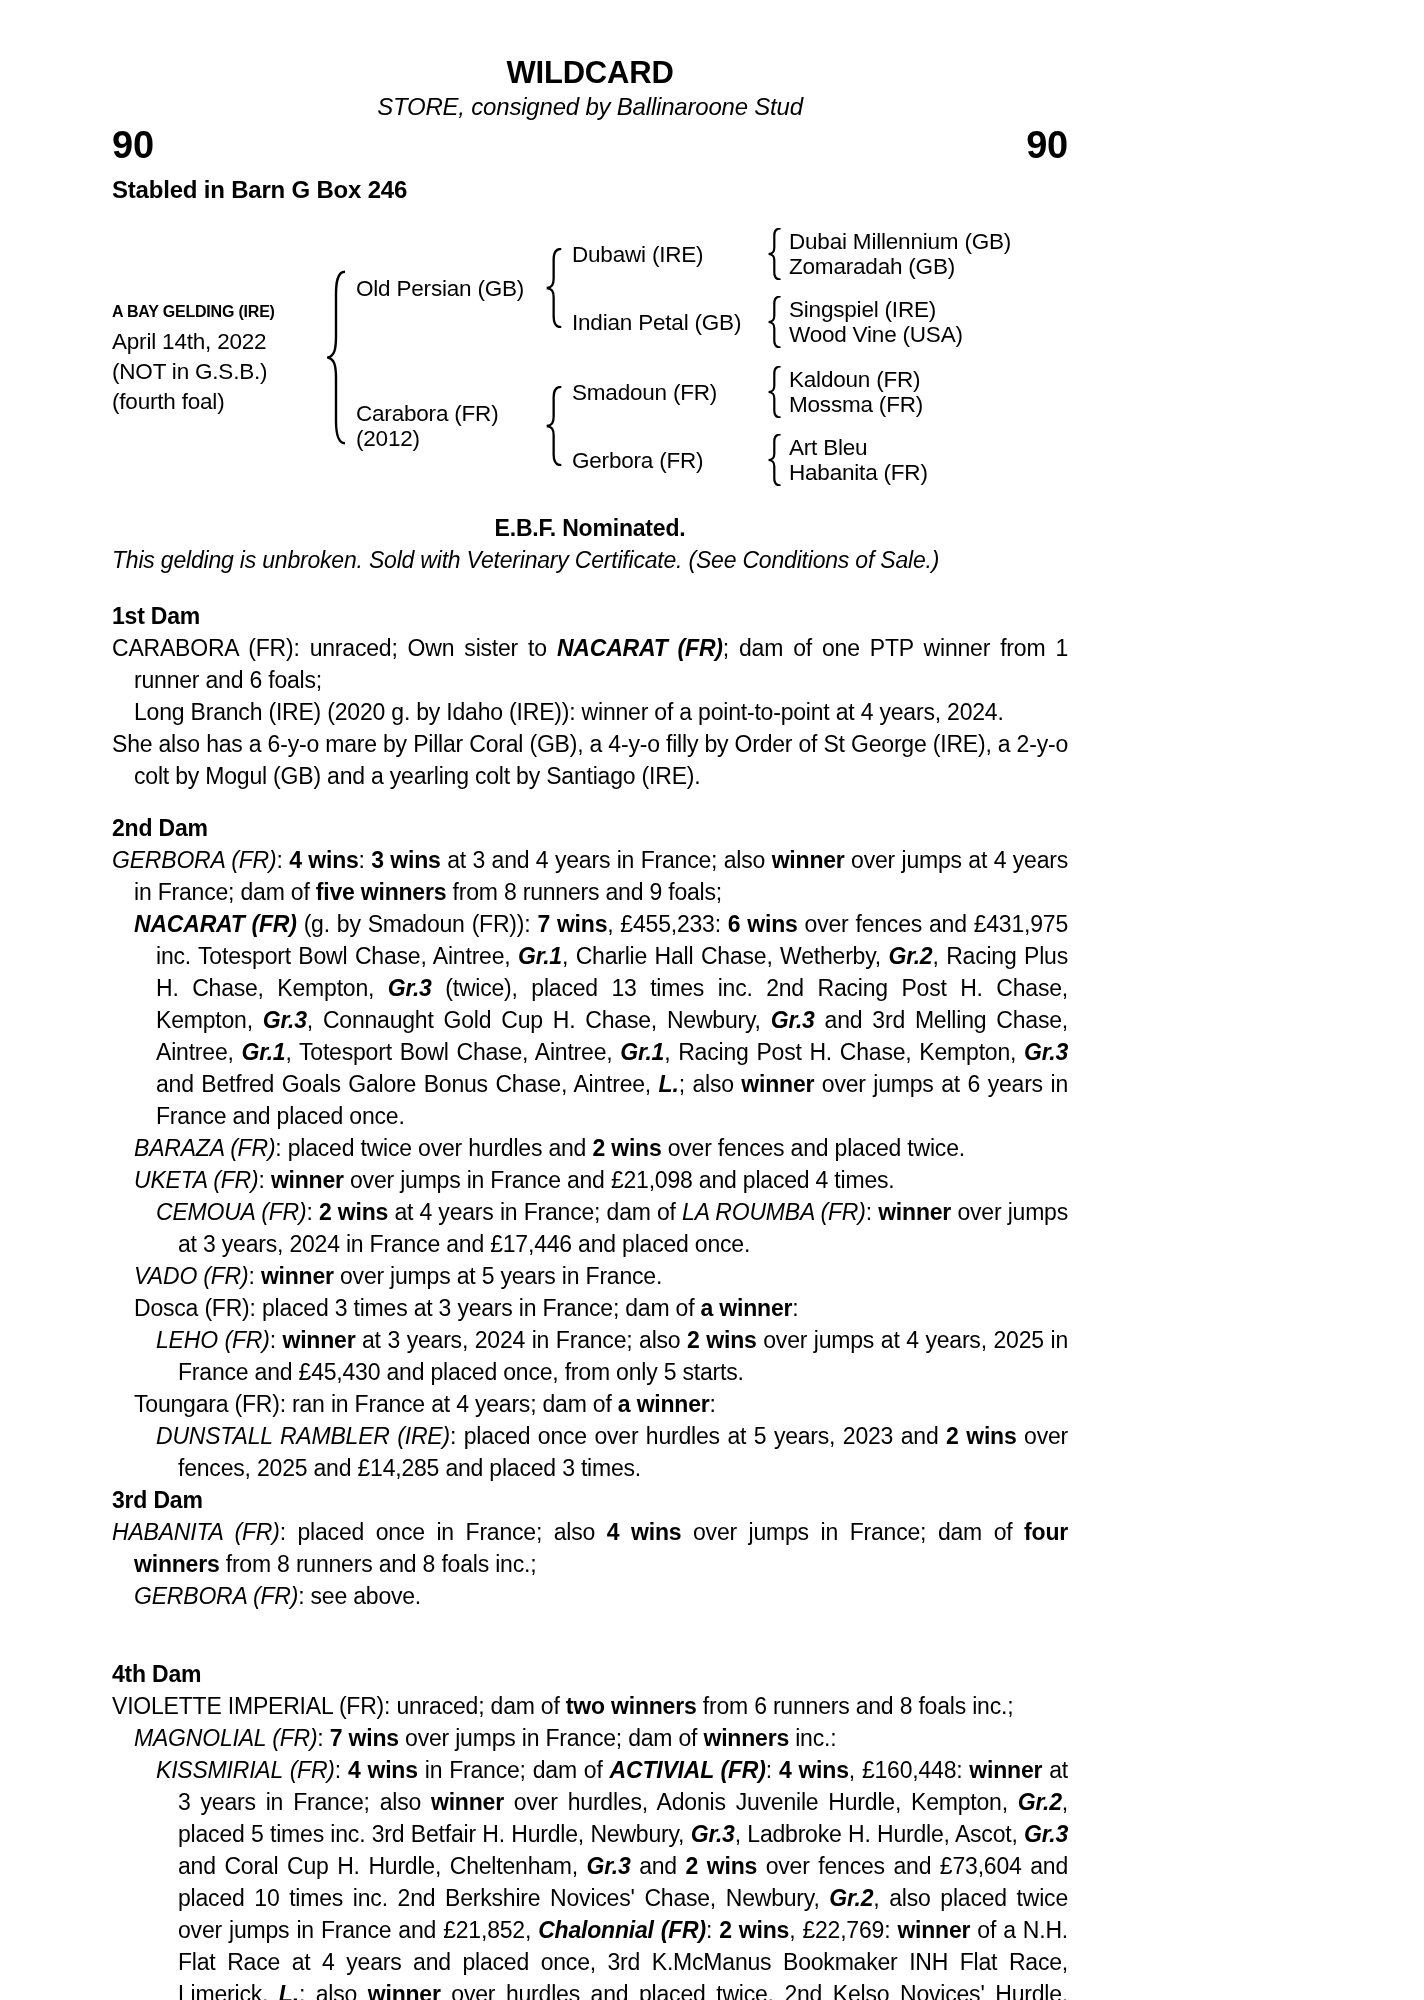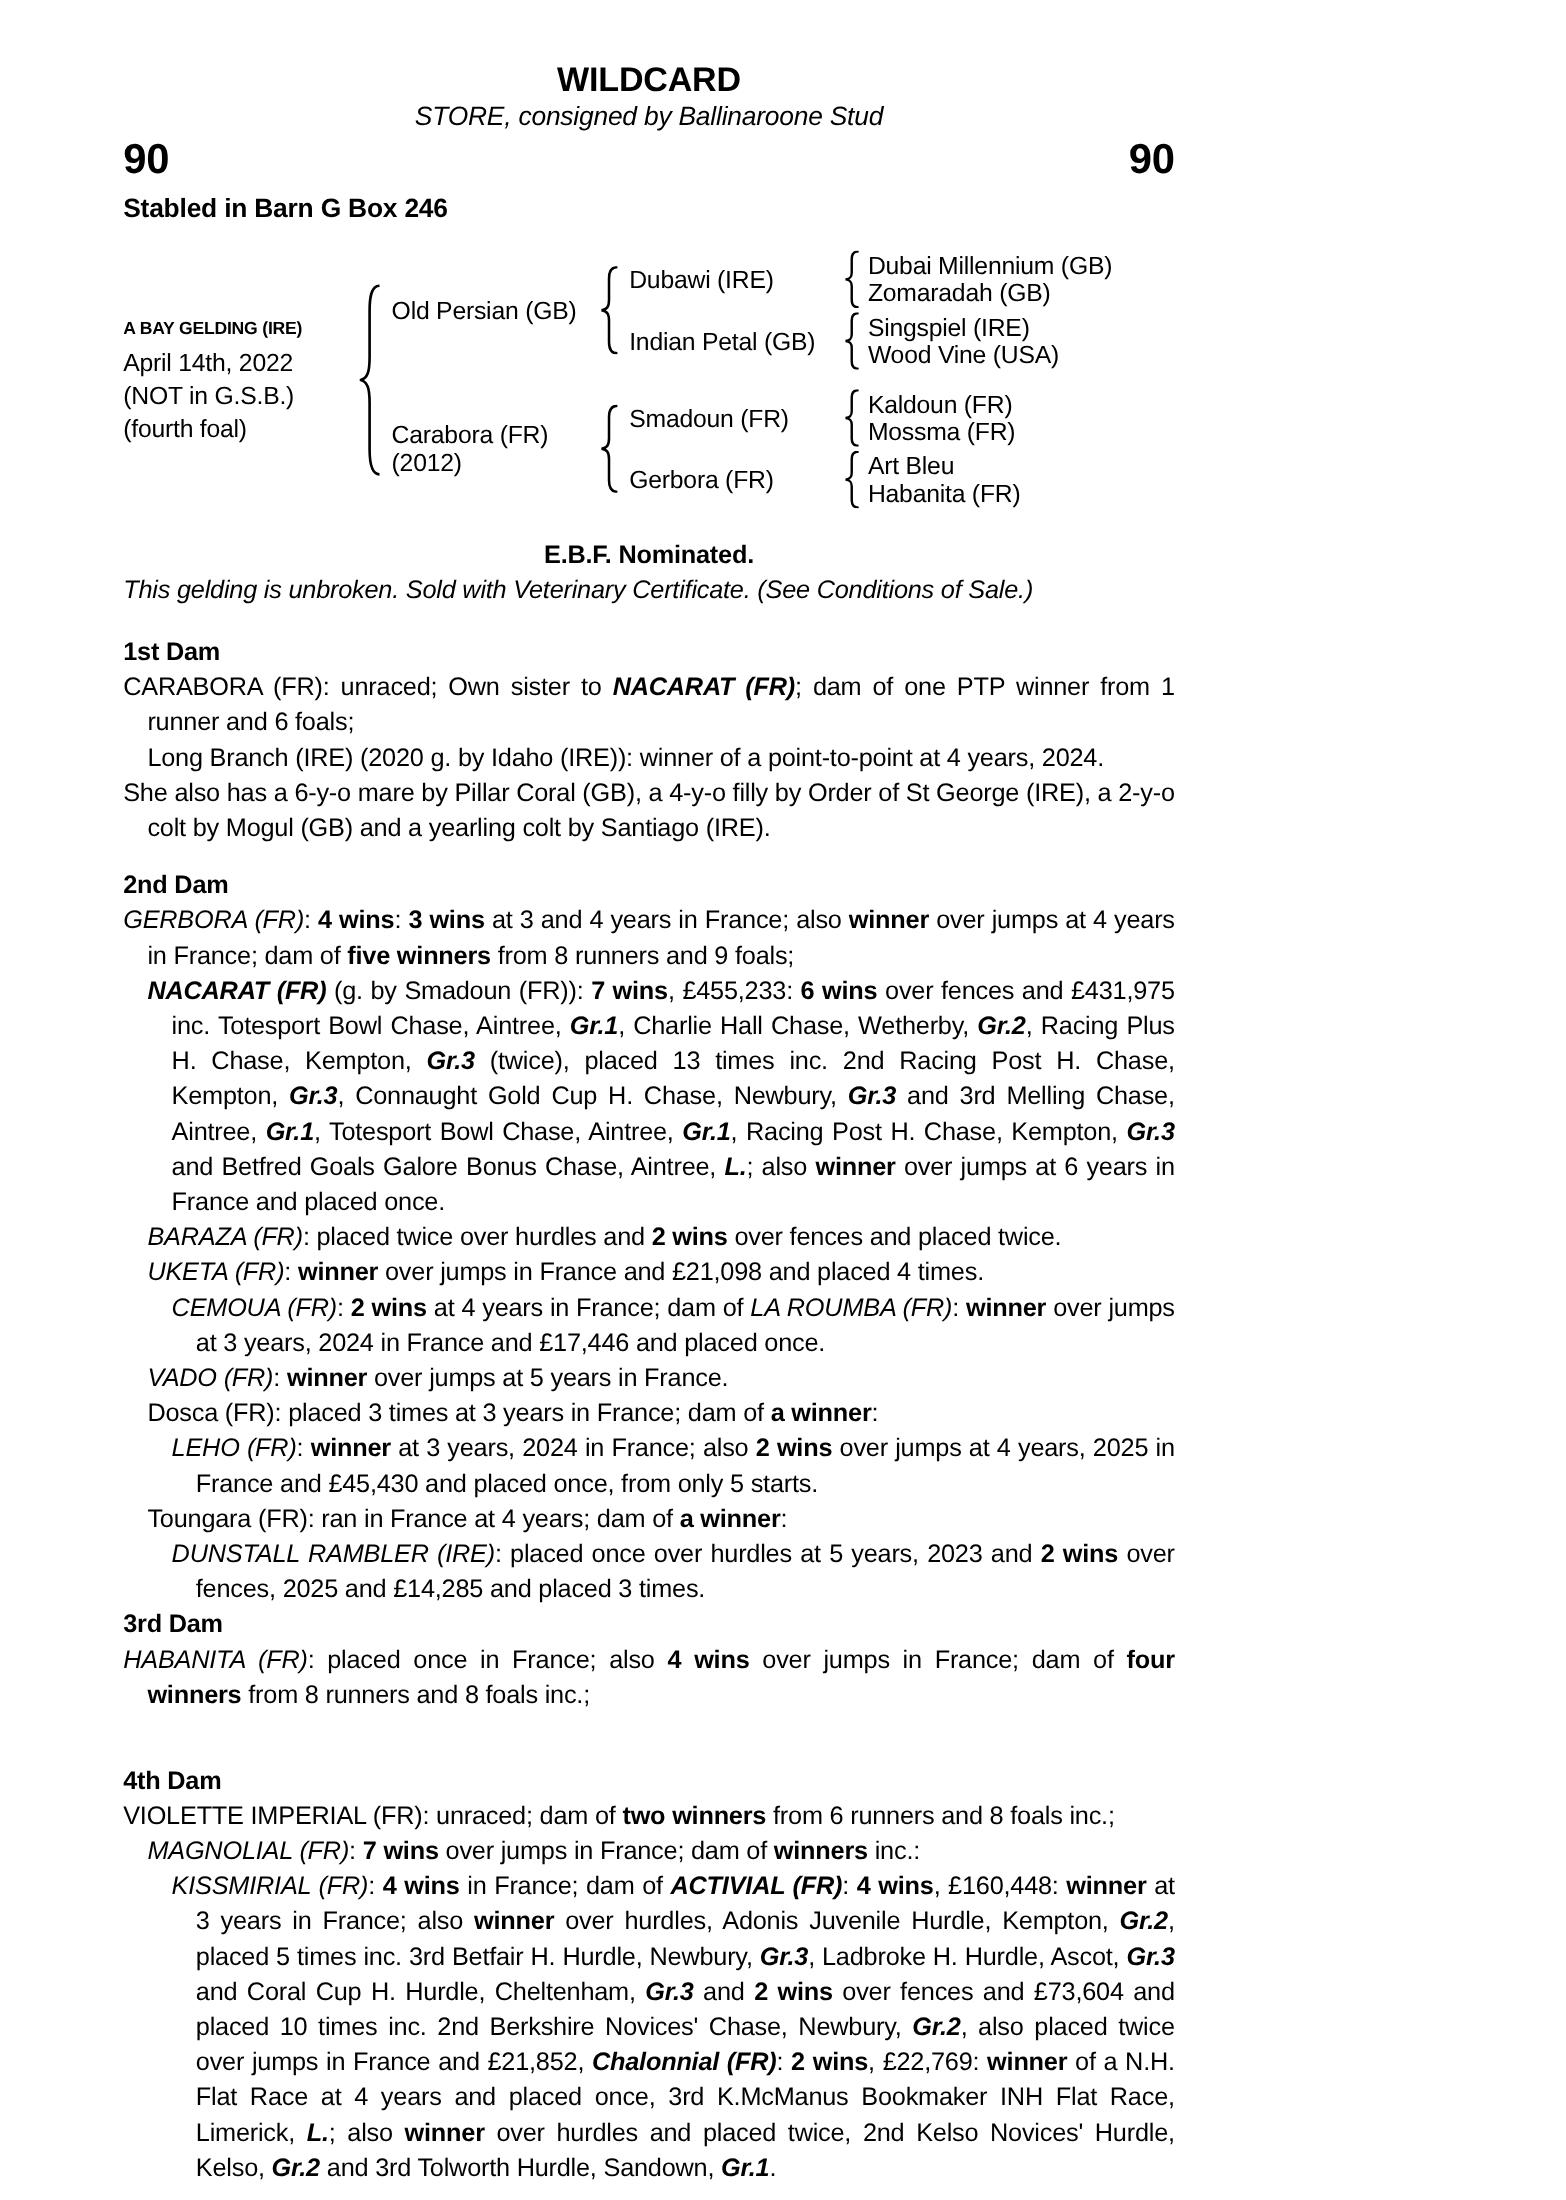--- a/index.html
+++ b/index.html
@@ -18,21 +18,21 @@
   
   .pedigree{display:flex;align-items:center;margin-top:24px;font-size:22.5px;line-height:25px;}
   .subject{width:215px;flex:none;}
   .subject-name{font-weight:bold;font-size:16px;line-height:30px;}
   .subject-line{line-height:30px;}
   .tree{display:flex;align-items:center;}
   .brace{flex:none;display:block;}
   .parents-col{display:flex;flex-direction:column;gap:18px;}
   .parent-group{display:flex;align-items:center;}
   .parent-name{width:190px;flex:none;padding-left:9px;}
-  .gp-col{display:flex;flex-direction:column;gap:4px;}
+  .gp-col{display:flex;flex-direction:column;gap:16px;}
   .gp-group{display:flex;align-items:center;}
   .gp-name{width:196px;flex:none;padding-left:9px;}
   .ggp-col{display:flex;flex-direction:column;justify-content:space-between;padding-left:7px;}
   .ggp-name{line-height:25px;white-space:nowrap;}
   
   .ebf{text-align:center;font-weight:bold;margin-top:26px;}
   .conditions{margin-top:0;font-style:italic;}
   
   .dam-sections{margin-top:24px;}
   .dam-section:nth-child(2){margin-top:20px;}
@@ -177,20 +177,21 @@
 
   <p class="para ind2"><span class="s-i">DUNSTALL RAMBLER (IRE)</span><span>: placed once over hurdles at 5 years, 2023 and </span><span class="s-b">2 wins</span><span> over fences, 2025 and £14,285 and placed 3 times.</span></p>
 </div>
   </section>
 
   <section class="dam-section">
     <div class="section-heading">3rd Dam</div>
     <div>
   <p class="para ind0"><span class="s-i">HABANITA (FR)</span><span>: placed once in France; also </span><span class="s-b">4 wins</span><span> over jumps in France; dam of </span><span class="s-b">four winners</span><span> from 8 runners and 8 foals inc.;</span></p>
 
+  <p class="para ind1"><span class="s-i">GERBORA (FR)</span><span>: see above.</span></p>
 </div>
   </section>
 
   <section class="dam-section">
     <div class="section-heading">4th Dam</div>
     <div>
   <p class="para ind0"><span>VIOLETTE IMPERIAL (FR): unraced; dam of </span><span class="s-b">two winners</span><span> from 6 runners and 8 foals inc.;</span></p>
 
   <p class="para ind1"><span class="s-i">MAGNOLIAL (FR)</span><span>: </span><span class="s-b">7 wins</span><span> over jumps in France; dam of </span><span class="s-b">winners</span><span> inc.:</span></p>
 

